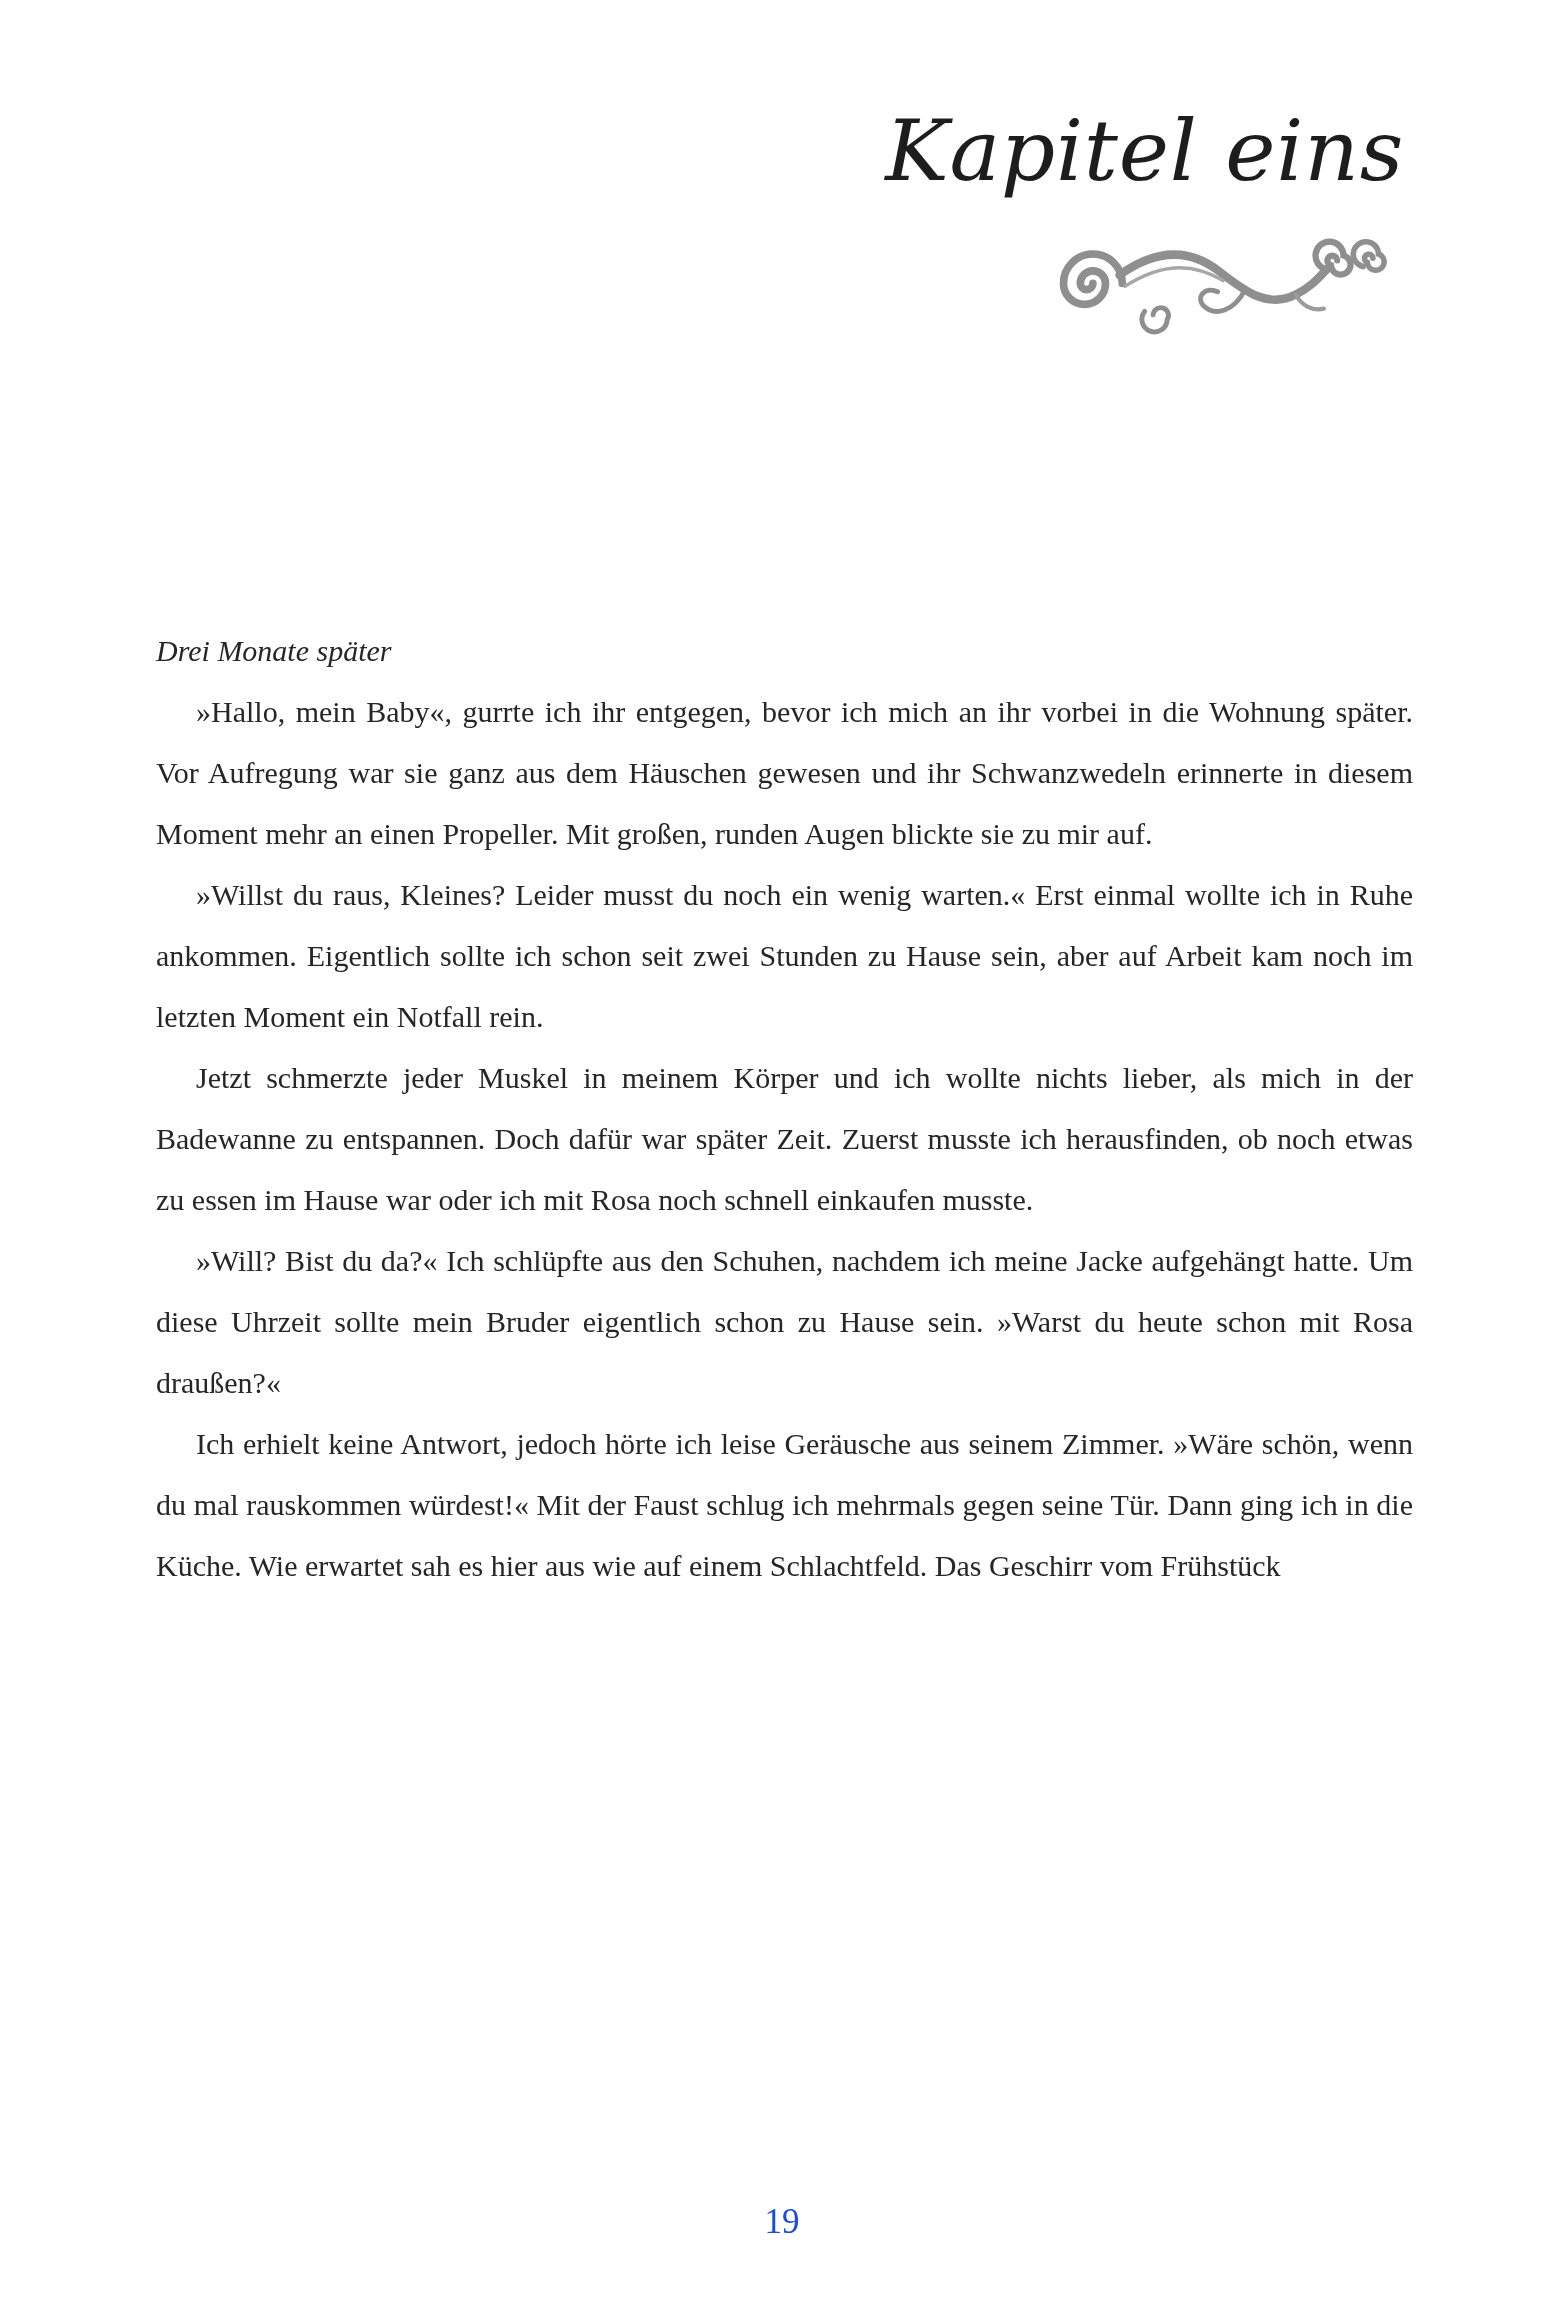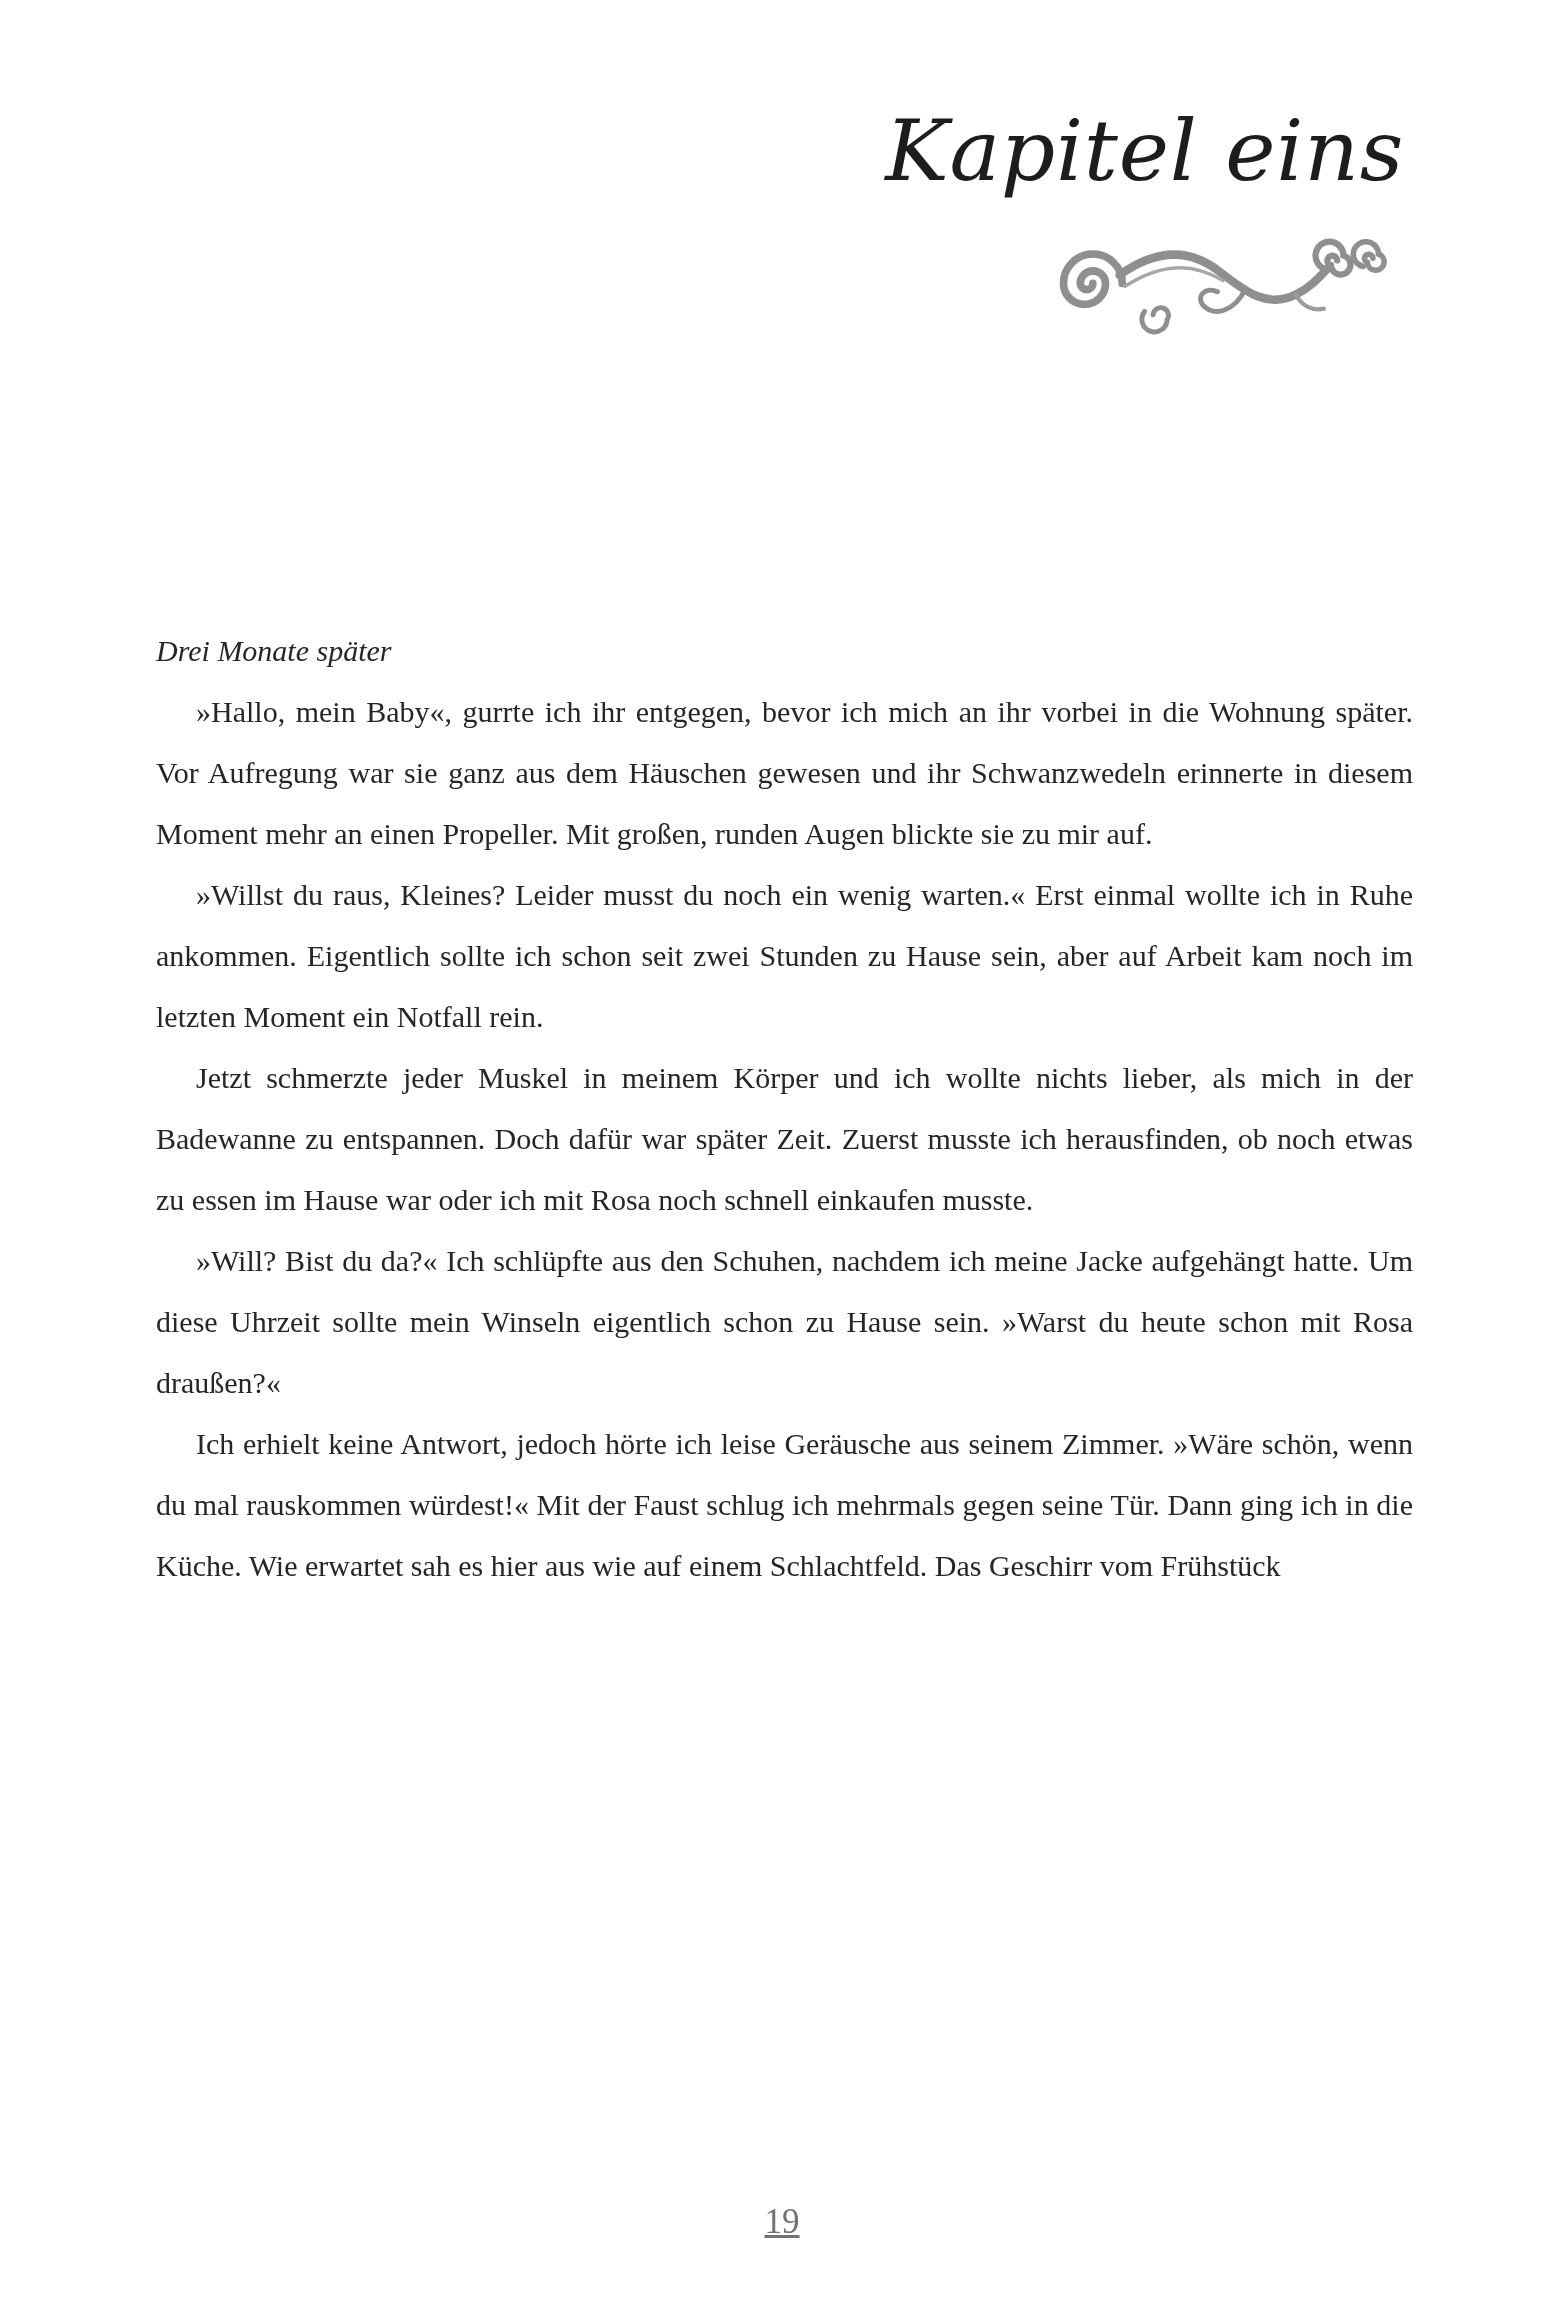--- a/index.html
+++ b/index.html
@@ -54,22 +54,21 @@
     text-indent: 0;
     font-style: italic;
   }
   .page-number {
     position: absolute;
     left: 0;
     right: 0;
     bottom: 77px;
     text-align: center;
     font-size: 35px;
-    color: #737373;
-    text-decoration: underline;
+    color: #1d4ed8;
   }
 </style>
 </head>
 <body>
 
 <div class="page">
 
   <h1 class="chapter-title">Kapitel eins</h1>
 
   <div class="ornament">
@@ -90,20 +89,20 @@
 
       <path d="M 186 44 C 190 52 198 56 206 54" stroke-width="3" stroke="#9c9c9c"></path>
     </svg>
   </div>
 
   <div class="body-text">
     <p class="para dateline">Drei Monate später</p>
     <p class="para">»Hallo, mein Baby«, gurrte ich ihr entgegen, bevor ich mich an ihr vorbei in die Wohnung später. Vor Aufregung war sie ganz aus dem Häuschen gewesen und ihr Schwanzwedeln erinnerte in diesem Moment mehr an einen Propeller. Mit großen, runden Augen blickte sie zu mir auf.</p>
     <p class="para">»Willst du raus, Kleines? Leider musst du noch ein wenig warten.« Erst einmal wollte ich in Ruhe ankommen. Eigentlich sollte ich schon seit zwei Stunden zu Hause sein, aber auf Arbeit kam noch im letzten Moment ein Notfall rein.</p>
     <p class="para">Jetzt schmerzte jeder Muskel in meinem Körper und ich wollte nichts lieber, als mich in der Badewanne zu entspannen. Doch dafür war später Zeit. Zuerst musste ich herausfinden, ob noch etwas zu essen im Hause war oder ich mit Rosa noch schnell einkaufen musste.</p>
-    <p class="para">»Will? Bist du da?« Ich schlüpfte aus den Schuhen, nachdem ich meine Jacke aufgehängt hatte. Um diese Uhrzeit sollte mein Winseln eigentlich schon zu Hause sein. »Warst du heute schon mit Rosa draußen?«</p>
+    <p class="para">»Will? Bist du da?« Ich schlüpfte aus den Schuhen, nachdem ich meine Jacke aufgehängt hatte. Um diese Uhrzeit sollte mein Bruder eigentlich schon zu Hause sein. »Warst du heute schon mit Rosa draußen?«</p>
     <p class="para">Ich erhielt keine Antwort, jedoch hörte ich leise Geräusche aus seinem Zimmer. »Wäre schön, wenn du mal rauskommen würdest!« Mit der Faust schlug ich mehrmals gegen seine Tür. Dann ging ich in die Küche. Wie erwartet sah es hier aus wie auf einem Schlachtfeld. Das Geschirr vom Frühstück</p>
   </div>
 
   <div class="page-number">19</div>
 
 </div>
 
 
 </body></html>

